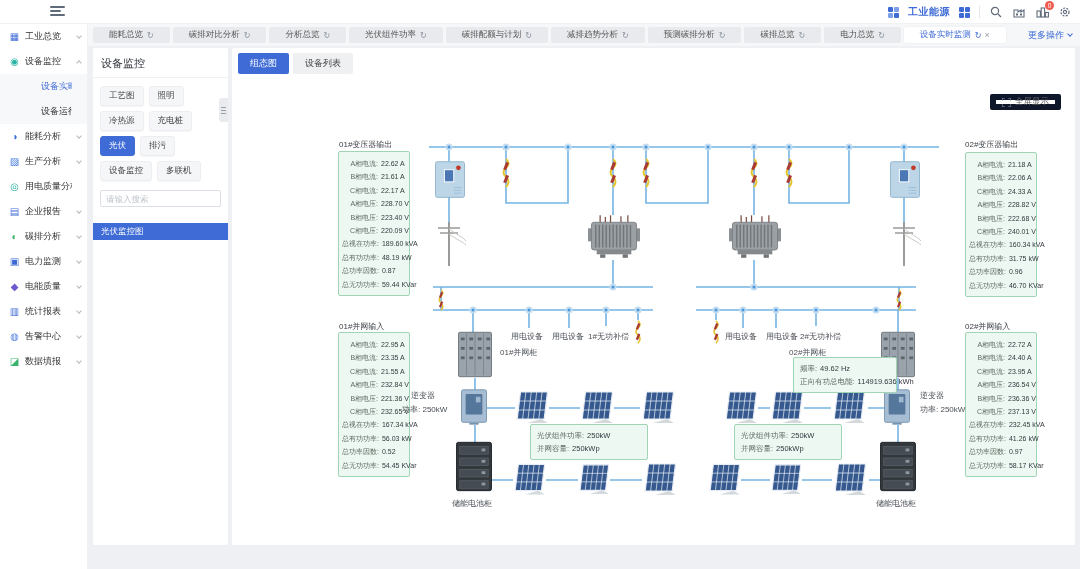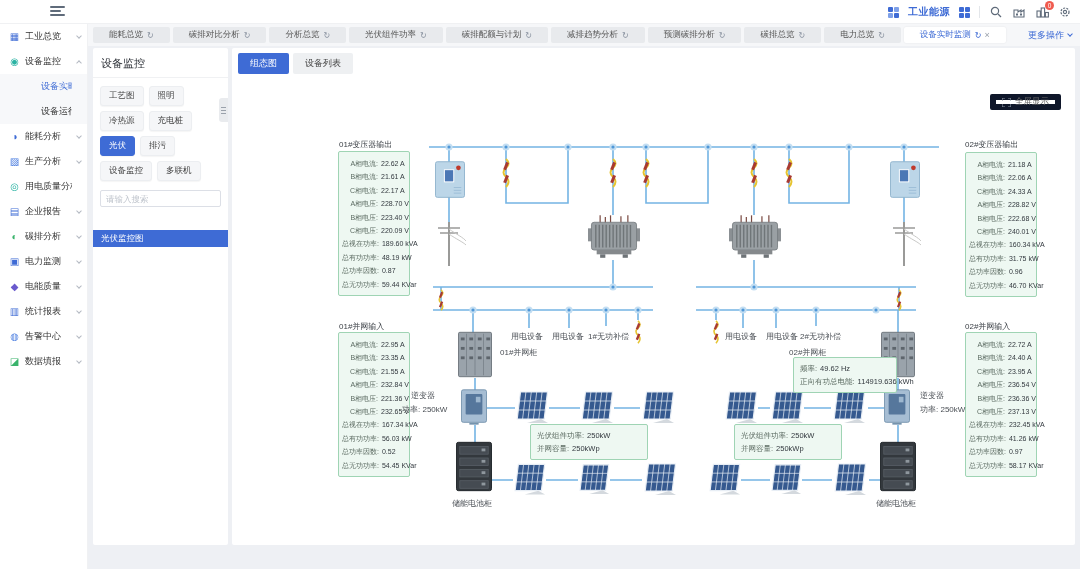--- a/index.html
+++ b/index.html
@@ -56,21 +56,21 @@
   .dev-title { padding:8px 8px 6px 8px; font-size:11px; color:#2b2f36; border-bottom:1px solid #f0f1f3; }
   .filters { display:flex; flex-wrap:wrap; gap:5px; padding:8px 7px 0 7px; }
   .chip { padding:3px 8px; background:#f5f6f8; border:1px solid #eceef1; border-radius:3px; font-size:8.5px;
     color:#444; cursor:pointer; box-shadow:0 1px 1px rgba(0,0,0,.04); white-space:nowrap; }
   .chip.active { background:#3e6bd5; border-color:#3e6bd5; color:#fff; }
   .search-box { margin:9px 7px 0 7px; height:17px; border:1px solid #dcdfe6; border-radius:2px;
     display:flex; align-items:center; padding:0 5px; }
   .search-box input { border:none; outline:none; width:100%; font-size:8.5px; color:#333;
     font-family:"Liberation Sans","DejaVu Sans",sans-serif; }
   .search-box input::placeholder { color:#bfc4cc; }
-  .dev-list { margin-top:23px; }
+  .dev-list { margin-top:16px; }
   .dev-list-item { height:17px; line-height:17px; padding-left:8px; font-size:8.5px; cursor:pointer; }
   .dev-list-item.active { background:#3e6bd5; color:#fff; }
   .collapse-handle { position:absolute; right:0px; top:50px; width:9px; height:24px; background:#e9ebee;
     border-radius:3px 0 0 3px; cursor:pointer; display:flex; flex-direction:column; justify-content:center; gap:2px; align-items:center; }
   .collapse-handle i { display:block; width:5px; height:1px; background:#9aa1ab; }
 
   
   .canvas-card { position:absolute; left:144px; top:24px; width:843px; height:497px; background:#fff; border-radius:2px; }
   .view-tabs { position:absolute; left:6px; top:5px; display:flex; gap:4px; }
   .vtab { padding:4px 12px; font-size:9px; border-radius:2px; background:#eef0f2; color:#444; cursor:pointer; }

